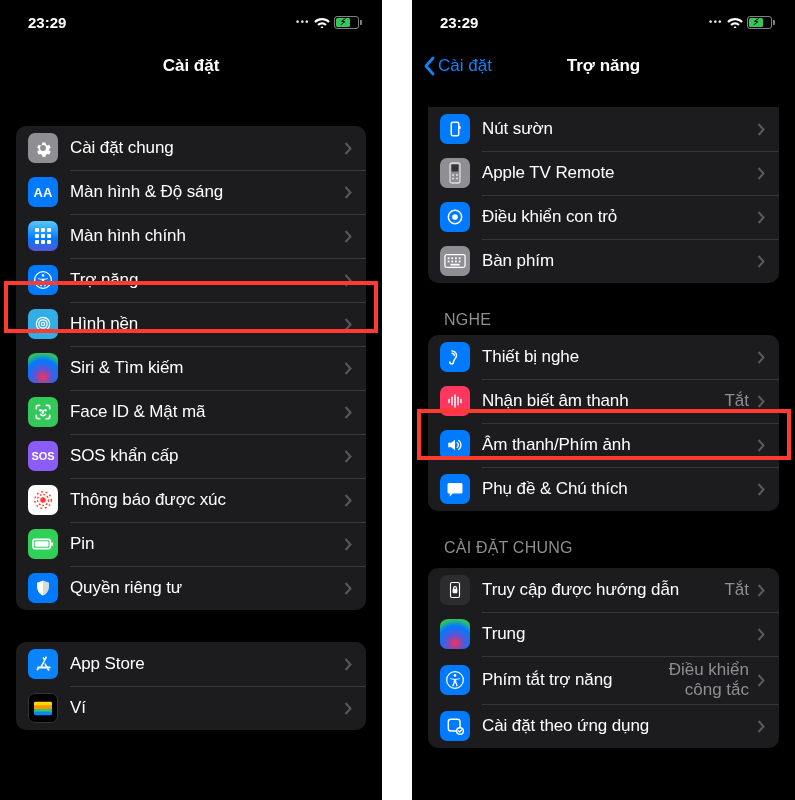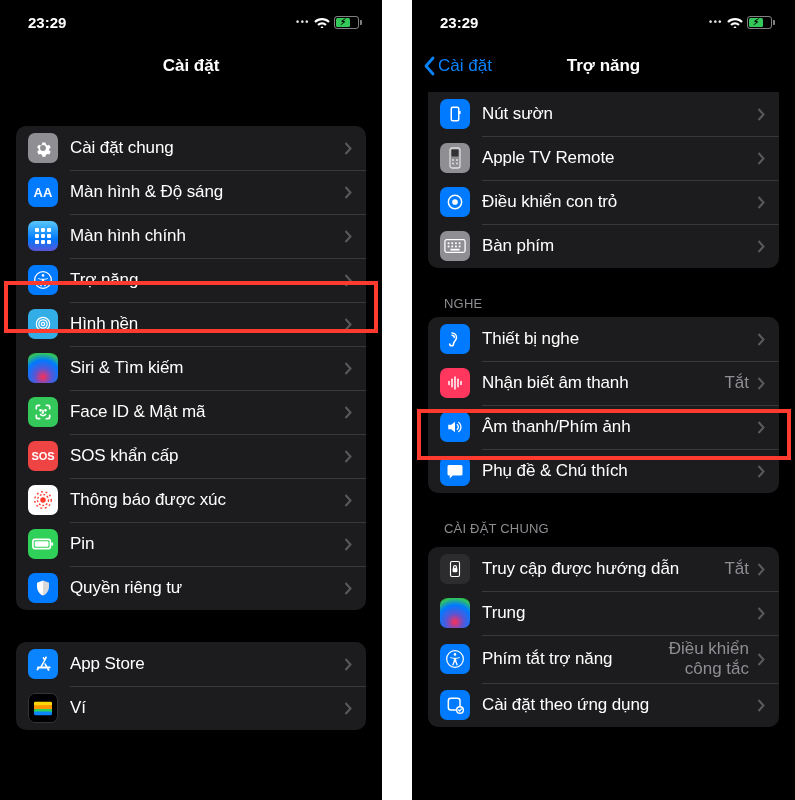--- a/index.html
+++ b/index.html
@@ -22,22 +22,22 @@
   
   .nav-header { height:44px; display:flex; align-items:center; position:relative; padding:0 12px;}
   .nav-back { color:#0a84ff; font-size:17px; display:flex; align-items:center; gap:2px;}
   .nav-back svg { width:12px; height:20px;}
   .nav-title { position:absolute; left:50%; transform:translateX(-50%); font-size:17px; font-weight:600;}
   
   
   .content { flex:1; overflow:hidden; padding:0 16px;}
   
   .group { background:#1c1c1e; border-radius:10px; margin-top:18px; overflow:hidden;}
-  .group.first-partial { margin-top:4px; border-radius:0 0 10px 10px;}
-  .group-header { font-size:13px; color:#8e8e93; text-transform:uppercase; letter-spacing:0.2px; margin:28px 0 6px 16px; font-weight:400;}
+  .group.first-partial { margin-top:19px; border-radius:0 0 10px 10px;}
+  .group-header { font-size:16px; color:#8e8e93; text-transform:uppercase; letter-spacing:0.2px; margin:28px 0 6px 16px; font-weight:400;}
   
   .row { display:flex; align-items:center; min-height:44px; padding:4px 14px 4px 12px; position:relative;}
   .row:not(:first-child)::before { content:""; position:absolute; top:0; left:54px; right:0; height:0.5px; background:#38383a;}
   .row.cutoff-top { border-top:none;}
   .row-icon { width:30px; height:30px; border-radius:7px; flex:0 0 30px; margin-right:12px; display:flex; align-items:center; justify-content:center; font-size:16px; color:#fff;}
   .row-label { flex:1; font-size:17px; letter-spacing:-0.1px; white-space:nowrap; overflow:hidden; text-overflow:ellipsis;}
   .row-value { font-size:17px; color:#8e8e93; margin-right:8px; text-align:right; max-width:120px;}
   .chevron { color:#5a5a5e; }
   .chevron svg { width:8px; height:13px; display:block;}
   
@@ -45,21 +45,21 @@
   .highlight { position:absolute; border:4px solid #ff3b30; pointer-events:none; z-index:10;}
   
   
   .ic-gray { background:#8e8e93;}
   .ic-blue { background:#007aff;}
   .ic-blue2 { background:#0a84ff;}
   .ic-darkgray { background:#2c2c2e;}
   .ic-cyan { background:#32ade6;}
   .ic-green { background:#30d158;}
   .ic-greenD { background:#34c759;}
-  .ic-red { background:#ef4444;}
+  .ic-red { background:#8b5cf6;}
   .ic-pink { background:#ff375f;}
   .ic-aa { background:#007aff; font-size:13px; font-weight:700;text-align:right;}
   .ic-home { background:linear-gradient(180deg,#5ac8fa 0%,#007aff 60%,#5856d6 100%);}
   .ic-wallet { background:#000; border:0.5px solid #333;}
   .ic-siri { background:radial-gradient(circle at 50% 80%, #ff2d55 0%, #5856d6 30%, #007aff 60%, #34c759 85%, #000 100%); background-color:#111;}
   
   .grid9 { display:grid; grid-template-columns:repeat(3,4px); grid-template-rows:repeat(3,4px); gap:2px;}
   .grid9 span { background:#fff; border-radius:1px;}
   
   .svgwrap svg { display:block; }

